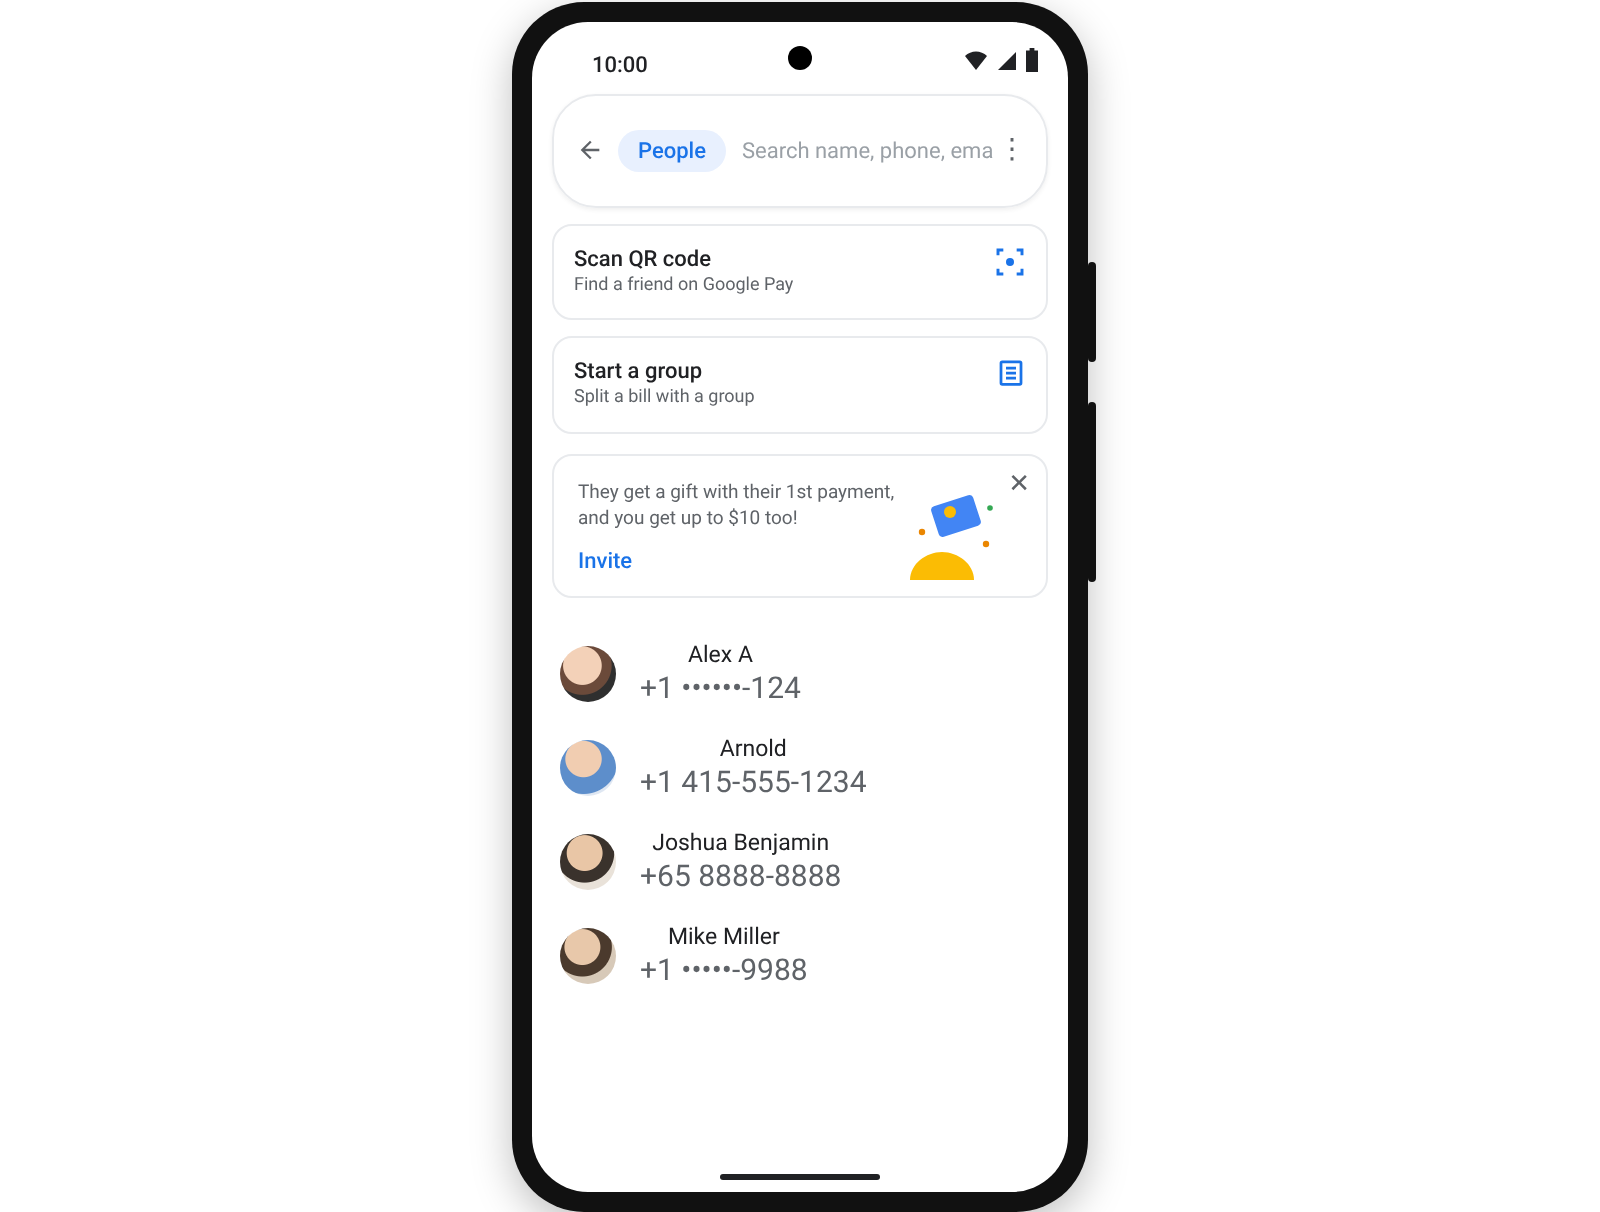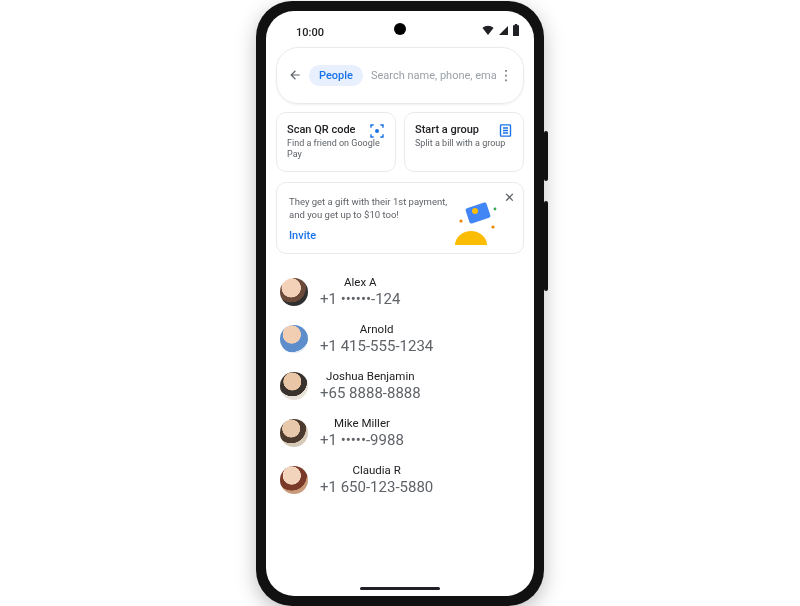--- a/index.html
+++ b/index.html
@@ -104,20 +104,21 @@
   }
   .content {
     flex:1;
     overflow: hidden;
     padding: 0 10px;
   }
   .card-row {
     display:flex;
     gap:8px;
     margin-bottom:10px;
+    flex-direction:column;
   }
   .action-card {
     flex:1;
     border:1px solid #e8eaed;
     border-radius: 10px;
     padding: 10px 10px;
     position:relative;
   }
   .action-title {
     font-size: 11px;
@@ -324,27 +325,20 @@
       </div>
 
       <div class="contact-row">
         <div class="avatar av4"></div>
         <div>
           <div class="contact-name">Mike Miller</div>
           <div class="contact-sub">+1 •••••-9988</div>
         </div>
       </div>
 
-      <div class="contact-row">
-        <div class="avatar av5"></div>
-        <div>
-          <div class="contact-name">Claudia R</div>
-          <div class="contact-sub">+1 650-123-5880</div>
-        </div>
-      </div>
 
     </div>
 
     <div class="nav-bar">
       <div class="nav-pill"></div>
     </div>
   </div>
 </div>
 
 </body></html>

